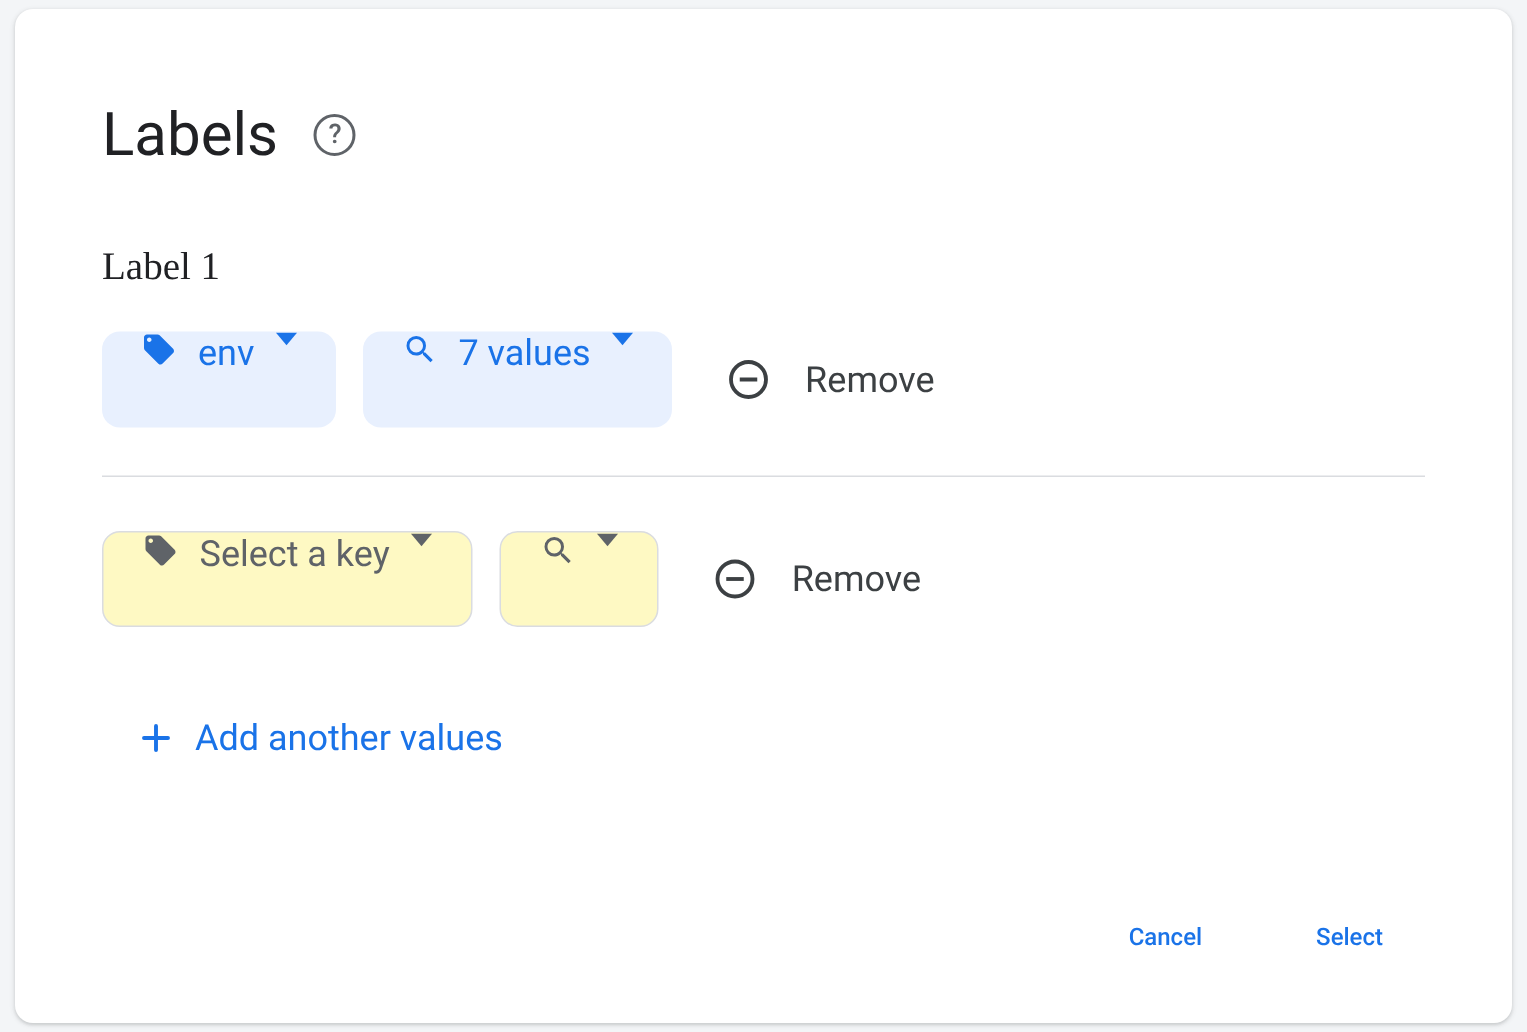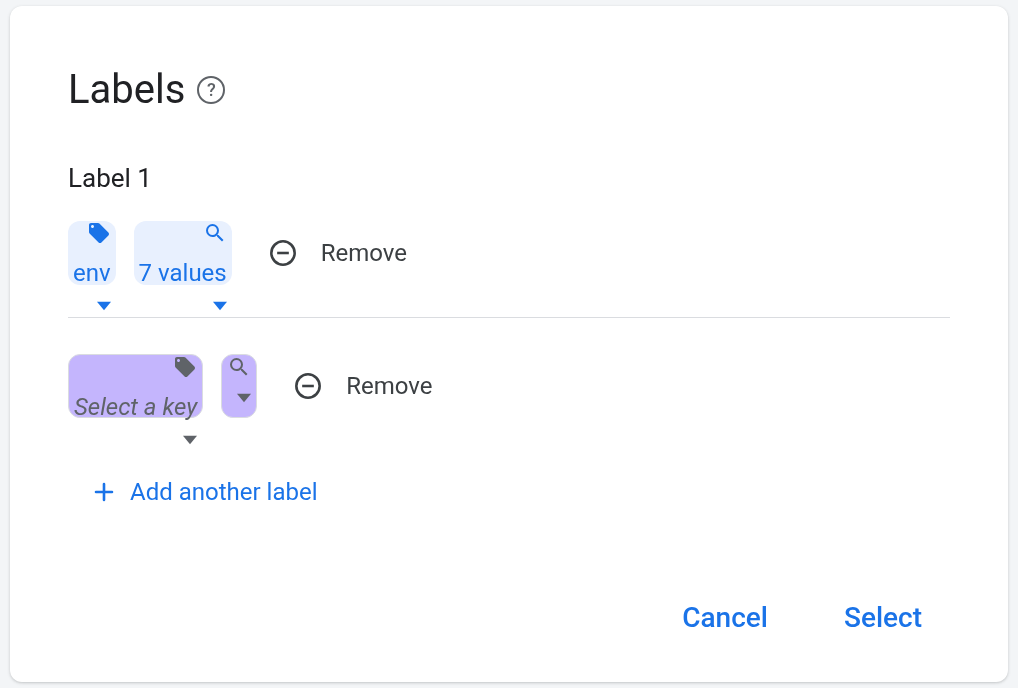--- a/index.html
+++ b/index.html
@@ -15,21 +15,21 @@
       background: #fff;
       border-radius: 12px;
       box-shadow: 0 1px 2px rgba(60,64,67,.15), 0 1px 3px 1px rgba(60,64,67,.08);
       padding: 60px 58px 30px 58px;
       display: flex;
       flex-direction: column;
     }
     .header-row {
       display: flex;
       align-items: center;
-      gap: 12px;
+      gap: 24px;
       margin-bottom: 50px;
     }
     .page-title {
       font-size: 40px;
       font-weight: 400;
       color: #202124;
       letter-spacing: 0;
     }
     .help-icon {
       width: 28px; height: 28px;
@@ -42,49 +42,48 @@
       font-size: 18px;
       font-weight: 500;
       cursor: pointer;
     }
     .label-section { }
     .label-heading {
       font-size: 26px;
       font-weight: 400;
       color: #202124;
       margin-bottom: 28px;
+      font-family: Liberation Serif, serif;
     }
     .chip-row {
       display: flex;
       align-items: center;
       gap: 18px;
       margin-bottom: 30px;
     }
     .chip {
       display: inline-flex;
-      align-items: flex-end;
+      align-items: flex-start;
       gap: 14px;
       height: 64px;
-      padding: 0 5px;
+      padding: 0 26px;
       border-radius: 12px;
       font-size: 24px;
       cursor: pointer;
       user-select: none;
-      flex-direction: column;
     }
     .chip.filled {
       background: #e8f0fe;
       color: #1a73e8;
       border: none;
     }
     .chip.outlined {
-      background: #c4b5fd;
+      background: #fef9c3;
       color: #5f6368;
       border: 1.5px solid #dadce0;
-      font-style: italic;
     }
     .chip .chip-text { white-space: nowrap; }
     .chip .chevron-down-icon,
     .chip .tag-icon,
     .chip .search-icon {
       display: inline-flex;
       align-items: center;
       justify-content: center;
     }
     .chevron-down-icon svg { width: 14px; height: 10px; }
@@ -127,21 +126,21 @@
       margin-top: auto;
       display: flex;
       justify-content: flex-end;
       gap: 56px;
       padding-right: 18px;
       padding-bottom: 10px;
     }
     .text-button {
       background: none;
       border: none;
-      font-size: 28px;
+      font-size: 16px;
       font-weight: 500;
       color: #1a73e8;
       cursor: pointer;
       padding: 8px 10px;
       font-family: inherit;
       margin-top: 43px;
     }
   </style>
 </head>
 <body>
@@ -241,21 +240,21 @@
       </div>
 
     </div>
 
     <div class="add-link">
       <span class="plus-icon">
         <svg width="24" height="24" viewBox="0 0 24 24">
             <path d="M12 4v16M4 12h16" stroke="#1a73e8" stroke-width="2.6" fill="none" stroke-linecap="round"></path>
           </svg>
       </span>
-      <span>Add another label</span>
+      <span>Add another values</span>
     </div>
   </div>
 
   <div class="footer">
     <button class="text-button">Cancel</button>
     <button class="text-button">Select</button>
   </div>
 
 </div>
 

